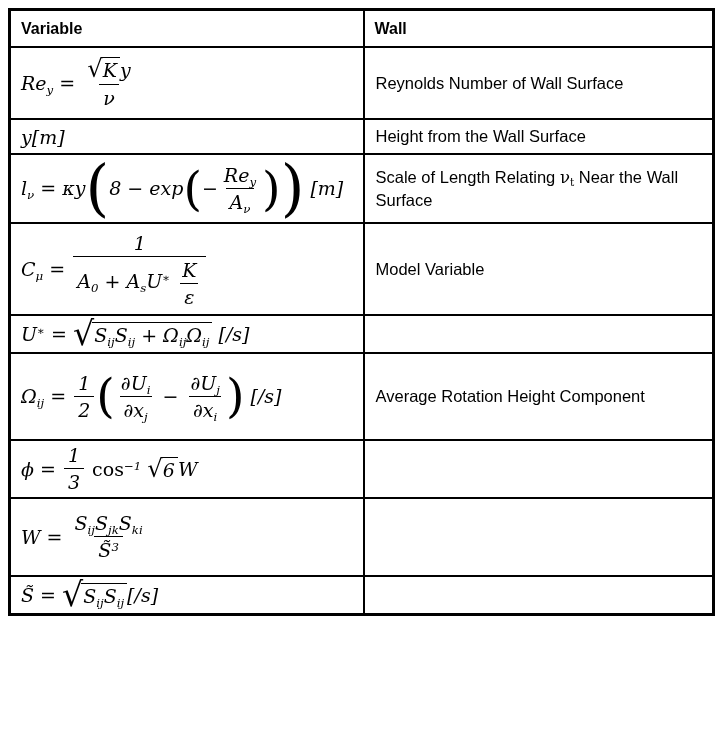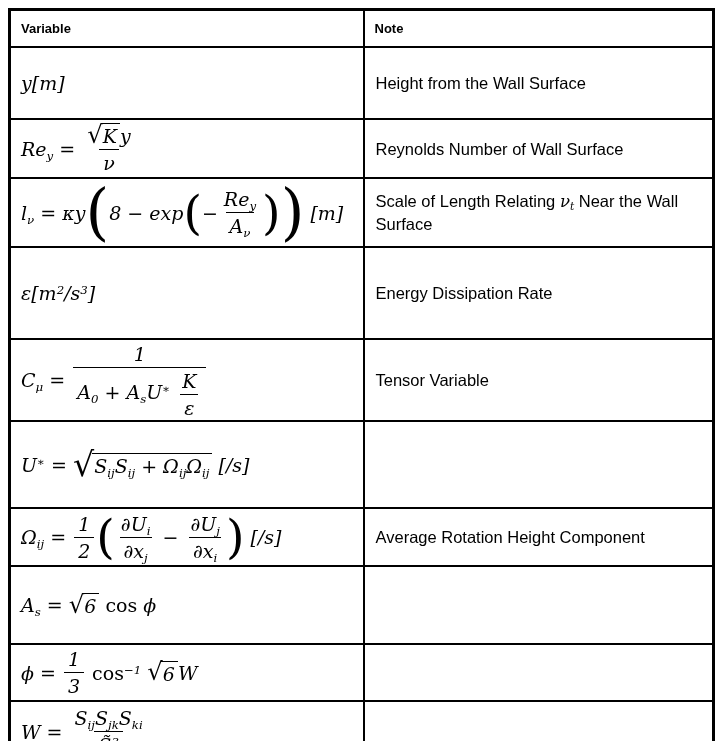--- a/index.html
+++ b/index.html
@@ -12,38 +12,38 @@
     width:704px;
     background:#fff;
   }
   table.vars, table.vars th, table.vars td{
     border:2px solid #000;
   }
   table.vars{border-width:3px;}
 
   th{
     font-family:"Liberation Sans",sans-serif;
-    font-size:13px;
+    font-size:16px;
     font-weight:bold;
     text-align:left;
     padding:6px 8px 6px 10px;
     height:23px;
     vertical-align:middle;
   }
   td{
     padding:3px 6px 3px 10px;
     vertical-align:middle;
   }
   td.note-cell{
     font-family:"Liberation Sans",sans-serif;
     font-size:16.5px;
     line-height:1.35;
     padding-left:11px;
   }
-  td.note-cell .mv{font-family:"DejaVu Serif",serif;font-style:italic;}
+  td.note-cell .mv{font-family:"DejaVu Serif",serif;}
   td.note-cell .mv sub{font-size:64%;vertical-align:-0.3em;}
 
   
   tbody tr:nth-child(1) td{height:64px;}
   tbody tr:nth-child(2) td{height:27px;}
   tbody tr:nth-child(3) td{height:27px;}
   tbody tr:nth-child(4) td{height:84px;}
   tbody tr:nth-child(5) td{height:26px;}
   tbody tr:nth-child(6) td{height:79px;}
   tbody tr:nth-child(7) td{height:50px;}
@@ -89,75 +89,69 @@
 <body>
 
 <table class="vars">
   <colgroup>
     <col style="width:354px">
     <col style="width:350px">
   </colgroup>
   <thead>
     <tr>
       <th>Variable</th>
-      <th>Note</th>
+      <th>Wall</th>
     </tr>
   </thead>
   <tbody>
     <tr>
       <td class="var-cell"><span class="math">
-            <span class="chunk">y[m]</span>
-          </span></td>
-      <td class="note-cell">Height from the Wall Surface</td>
-    </tr>
-    <tr>
-      <td class="var-cell"><span class="math">
             <span class="chunk">Re<sub>y</sub> = </span>
             <span class="frac">
               <span class="fn"><span class="sq">√</span><span class="sqb">K</span>y</span>
               <span class="fd">ν</span>
             </span>
           </span></td>
       <td class="note-cell">Reynolds Number of Wall Surface</td>
+    </tr>
+    <tr>
+      <td class="var-cell"><span class="math">
+            <span class="chunk">y[m]</span>
+          </span></td>
+      <td class="note-cell">Height from the Wall Surface</td>
     </tr>
     <tr>
       <td class="var-cell"><span class="math">
             <span class="chunk">l<sub>ν</sub> = κy</span>
             <span class="p-lg">(</span>
             <span class="chunk">8 − exp</span>
             <span class="p-md">(</span>
             <span class="chunk">−</span>
             <span class="frac">
               <span class="fn">Re<sub>y</sub></span>
               <span class="fd">A<sub>ν</sub></span>
             </span>
             <span class="p-md">)</span>
             <span class="p-lg">)</span>
             <span class="chunk"> [m]</span>
           </span></td>
       <td class="note-cell">Scale of Length Relating <span class="mv">ν<sub>t</sub></span> Near the Wall Surface</td>
     </tr>
     <tr>
       <td class="var-cell"><span class="math">
-            <span class="chunk">ε[m<sup>2</sup>/s<sup>3</sup>]</span>
-          </span></td>
-      <td class="note-cell">Energy Dissipation Rate</td>
-    </tr>
-    <tr>
-      <td class="var-cell"><span class="math">
             <span class="chunk">C<sub>μ</sub> = </span>
             <span class="frac">
               <span class="fn">1</span>
               <span class="fd">A<sub>0</sub> + A<sub>s</sub>U<sup>∗</sup> <span class="frac">
                   <span class="fn">K</span>
                   <span class="fd">ε</span>
                 </span></span>
             </span>
           </span></td>
-      <td class="note-cell">Tensor Variable</td>
+      <td class="note-cell">Model Variable</td>
     </tr>
     <tr>
       <td class="var-cell"><span class="math">
             <span class="chunk">U<sup>∗</sup> = </span>
             <span class="sq tall">√</span>
             <span class="sqb">S<sub>ij</sub>S<sub>ij</sub> + Ω<sub>ij</sub>Ω<sub>ij</sub></span>
             <span class="chunk"> [/s]</span>
           </span></td>
       <td class="note-cell"></td>
     </tr>
@@ -178,29 +172,20 @@
               <span class="fn">∂U<sub>j</sub></span>
               <span class="fd">∂x<sub>i</sub></span>
             </span>
             <span class="p-md">)</span>
             <span class="chunk"> [/s]</span>
           </span></td>
       <td class="note-cell">Average Rotation Height Component</td>
     </tr>
     <tr>
       <td class="var-cell"><span class="math">
-            <span class="chunk">A<sub>s</sub> = </span>
-            <span class="sq">√</span>
-            <span class="sqb">6</span>
-            <span class="chunk"> <span class="rm">cos</span> ϕ</span>
-          </span></td>
-      <td class="note-cell"></td>
-    </tr>
-    <tr>
-      <td class="var-cell"><span class="math">
             <span class="chunk">ϕ = </span>
             <span class="frac">
               <span class="fn">1</span>
               <span class="fd">3</span>
             </span>
             <span class="chunk"> <span class="rm">cos</span><sup>−1</sup> </span>
             <span class="sq">√</span>
             <span class="sqb">6</span>
             <span class="chunk">W</span>
           </span></td>

